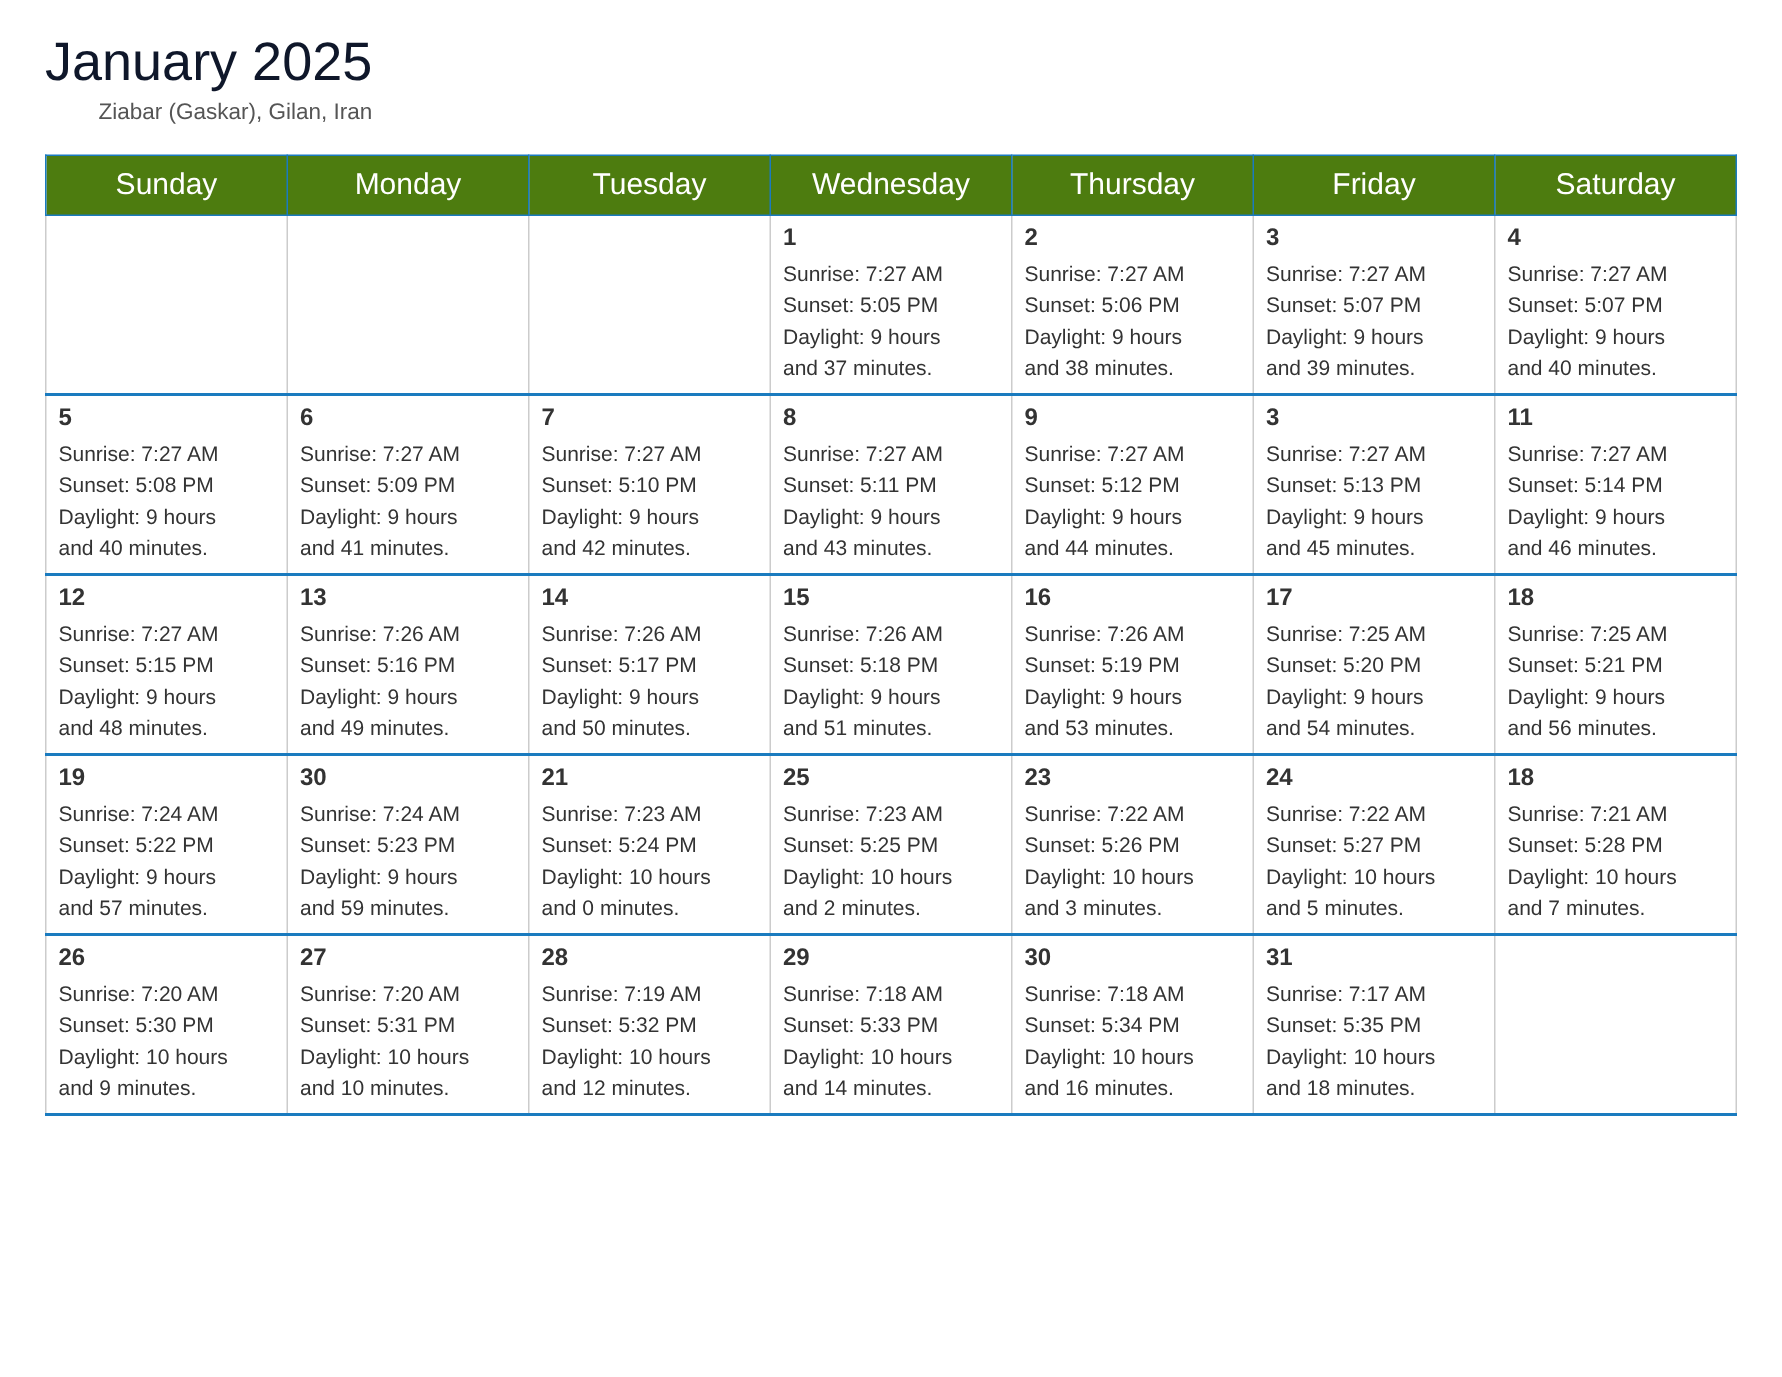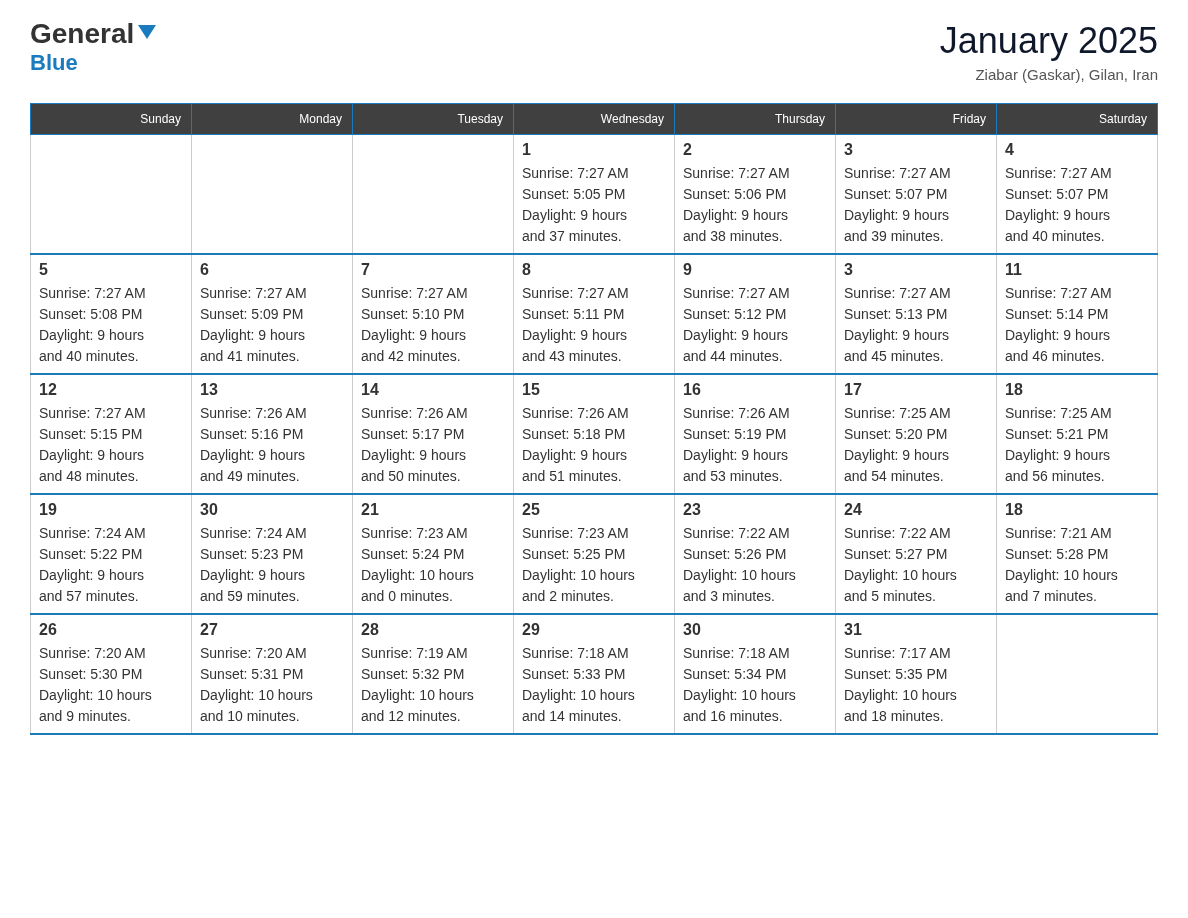--- a/index.html
+++ b/index.html
@@ -44,26 +44,26 @@
     .location {
       font-size: 15px;
       color: #555;
       margin-top: 4px;
     }
     .calendar {
       width: 100%;
       border-collapse: collapse;
     }
     .calendar thead th {
-      background-color: #404040;
+      background-color: #4d7c0f;
       color: #fff;
-      font-size: 12px;
+      font-size: 20px;
       font-weight: normal;
       padding: 8px 10px;
-      text-align: right;
+      text-align: center;
       border: 1px solid #1a7bbf;
     }
     .calendar tbody td {
       vertical-align: top;
       border: 1px solid #ccc;
       padding: 6px 8px;
       width: calc(100% / 7);
       font-size: 13px;
       color: #333;
       min-height: 100px;
@@ -83,29 +83,20 @@
       color: #333;
     }
     .empty-cell {
       background: #fff;
     }
   </style>
 </head>
 <body>
 
 <div class="header">
-  <div class="logo">
-    <div style="display:flex; align-items:center;">
-      <span class="logo-text">General</span>
-      <svg width="22" height="22" viewBox="0 0 22 22" style="margin-left:2px; margin-top:-4px;">
-        <polygon points="2,4 20,4 11,18" fill="#1a7bbf"></polygon>
-      </svg>
-    </div>
-    <div class="logo-line2">Blue</div>
-  </div>
   <div class="title-block">
     <div class="month-title">January 2025</div>
     <div class="location">Ziabar (Gaskar), Gilan, Iran</div>
   </div>
 </div>
 
 <table class="calendar">
   <thead>
     <tr>
     <th>Sunday</th>

